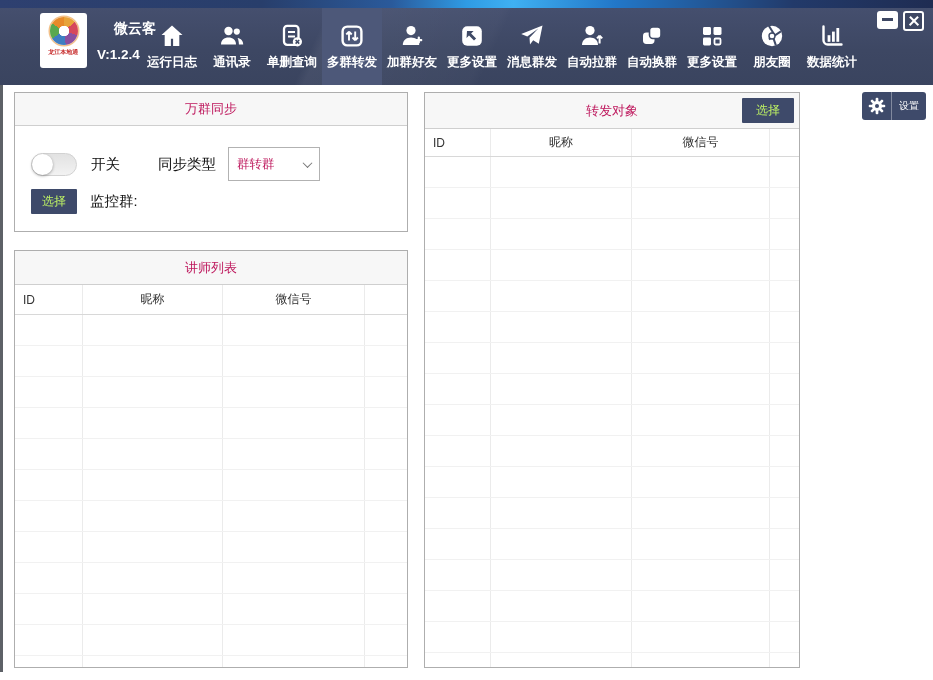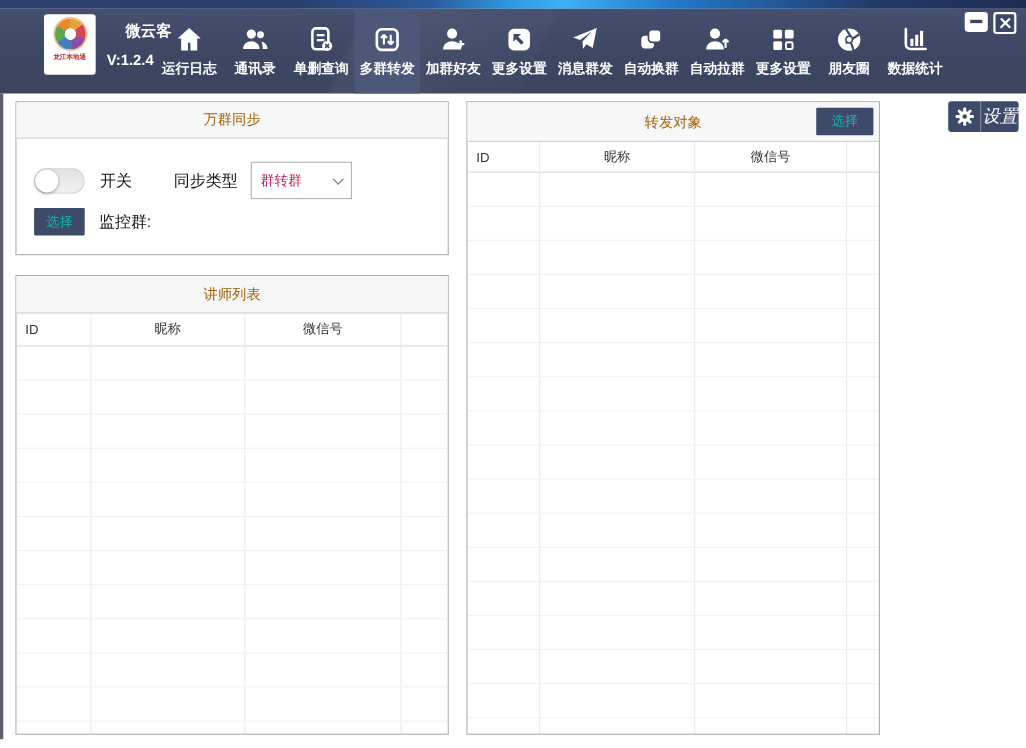--- a/index.html
+++ b/index.html
@@ -44,39 +44,39 @@
   .btn-close::before { transform:rotate(45deg); }
   .btn-close::after { transform:rotate(-45deg); }
 
   
   .edge-line { position:absolute; left:0; top:85px; width:3px; height:587px; background:#5d6167; }
 
   
   .panel { position:absolute; border:1px solid #aeaeae; background:#fff; }
   .panel-header { background:#f7f7f7; border-bottom:1px solid #cfcfcf; display:flex;
     align-items:center; justify-content:center; position:relative; }
-  .panel-title { font-size:13px; color:#a16207; }
+  .panel-title { font-size:13px; color:#be185d; }
 
   #panel-sync { left:14px; top:92px; width:394px; height:140px; }
   #panel-sync .panel-header { height:33px; }
   .sync-body { position:relative; height:105px; }
   .sync-row1 { position:absolute; left:16px; top:21px; display:flex; align-items:center; }
   .toggle { width:46px; height:23px; border-radius:12px; border:1px solid #d2d2d2;
     background:linear-gradient(180deg,#e2e2e2,#f2f2f2); position:relative; cursor:pointer; }
   .toggle-knob { position:absolute; left:0px; top:0px; width:21px; height:21px; border-radius:50%;
     background:#fff; box-shadow:0 1px 3px rgba(0,0,0,0.35); }
   .lbl { font-size:14.5px; color:#111; }
   .toggle-lbl { margin-left:14px; }
   .synctype-lbl { margin-left:38px; }
   .select-box { margin-left:12px; width:92px; height:26px; border:1px solid #b2b2b2; background:#fff;
     display:flex; align-items:center; justify-content:space-between; padding:16px 8px; font-size:12.5px; color:#be185d; cursor:pointer; }
   .chev { width:7px; height:7px; border-right:1.4px solid #777; border-bottom:1.4px solid #777;
     transform:rotate(45deg) translate(-1px,-1px); }
   .sync-row2 { position:absolute; left:16px; top:63px; display:flex; align-items:center; }
-  .btn-navy { background:#3e4a6a; color:#14b8a6; font-size:12px; border:none; width:46px; height:25px;
+  .btn-navy { background:#3e4a6a; color:#bef264; font-size:12px; border:none; width:46px; height:25px;
     display:flex; align-items:center; justify-content:center; cursor:pointer; border-radius:1px; }
   .monitor-lbl { margin-left:13px; }
 
   #panel-lect { left:14px; top:250px; width:394px; height:418px; --cols:68px 140px 142px 1fr; }
   #panel-lect .panel-header { height:34px; }
   #panel-fwd { left:424px; top:92px; width:376px; height:576px; --cols:66px 141px 138px 1fr; }
   #panel-fwd .panel-header { height:36px; }
   #panel-fwd .hdr-btn { position:absolute; right:5px; top:5px; width:52px; height:25px; }
 
   .t-head { display:grid; grid-template-columns:var(--cols); border-bottom:1px solid #d8d8d8; }
@@ -92,21 +92,21 @@
   .t-row { display:grid; grid-template-columns:var(--cols); height:31px; border-bottom:1px solid #f1f1f1; }
   .t-cell { border-right:1px solid #ebebeb; }
   .t-cell:last-child { border-right:none; }
 
   
   .settings-btn { position:absolute; left:862px; top:92px; width:64px; height:28px; background:#3e4a6a;
     border-radius:3px; display:flex; align-items:stretch; cursor:pointer; }
   .settings-gear { width:30px; display:flex; align-items:center; justify-content:center;
     border-right:1px solid rgba(255,255,255,0.35); }
   .settings-label { flex:1; display:flex; align-items:center; justify-content:center;
-    color:#fff; font-size:16px;font-style:italic; }
+    color:#fff; font-size:10px; }
   svg { display:block; }
 </style>
 </head>
 <body>
 
 <div id="app">
 
   <div class="wallpaper-strip"></div>
 
   <div class="header">
@@ -185,35 +185,35 @@
         <span class="nicon">
           <svg width="26" height="26" viewBox="0 0 26 26" fill="#fff">
               <path d="M23.5 2.5L2.2 11l6.1 2.4 11-8-8.8 9.4.5 6.7 3.2-4.3 5.6 3.5z"></path>
             </svg>
         </span>
         <span class="nlabel">消息群发</span>
       </div>
       <div class="nav-item">
         <span class="nicon">
           <svg width="26" height="26" viewBox="0 0 26 26">
-              <rect x="4" y="9.5" width="11.5" height="11.5" rx="3.4" fill="#fff"></rect>
-              <rect x="10.5" y="4" width="11.5" height="11.5" rx="3.4" fill="#fff" stroke="#3f4a66" stroke-width="1.6"></rect>
-            </svg>
-        </span>
-        <span class="nlabel">自动换群</span>
-      </div>
-      <div class="nav-item">
-        <span class="nicon">
-          <svg width="26" height="26" viewBox="0 0 26 26">
               <circle cx="11" cy="7.6" r="4.6" fill="#fff"></circle>
               <path d="M3 22c0-4.7 3.6-7.4 8-7.4s8 2.7 8 7.4z" fill="#fff"></path>
               <path d="M20.6 20.5v-7M20.6 12.6l-2.6 2.8M20.6 12.6l2.6 2.8" stroke="#fff" stroke-width="2" fill="none"></path>
             </svg>
         </span>
         <span class="nlabel">自动拉群</span>
+      </div>
+      <div class="nav-item">
+        <span class="nicon">
+          <svg width="26" height="26" viewBox="0 0 26 26">
+              <rect x="4" y="9.5" width="11.5" height="11.5" rx="3.4" fill="#fff"></rect>
+              <rect x="10.5" y="4" width="11.5" height="11.5" rx="3.4" fill="#fff" stroke="#3f4a66" stroke-width="1.6"></rect>
+            </svg>
+        </span>
+        <span class="nlabel">自动换群</span>
       </div>
       <div class="nav-item">
         <span class="nicon">
           <svg width="26" height="26" viewBox="0 0 26 26">
               <rect x="4" y="4" width="8" height="8" rx="1.4" fill="#fff"></rect>
               <rect x="14.5" y="4" width="8" height="8" rx="1.4" fill="#fff"></rect>
               <rect x="4" y="14.5" width="8" height="8" rx="1.4" fill="#fff"></rect>
               <rect x="15.5" y="15.5" width="6" height="6" rx="1.2" fill="none" stroke="#fff" stroke-width="1.8"></rect>
             </svg>
         </span>

